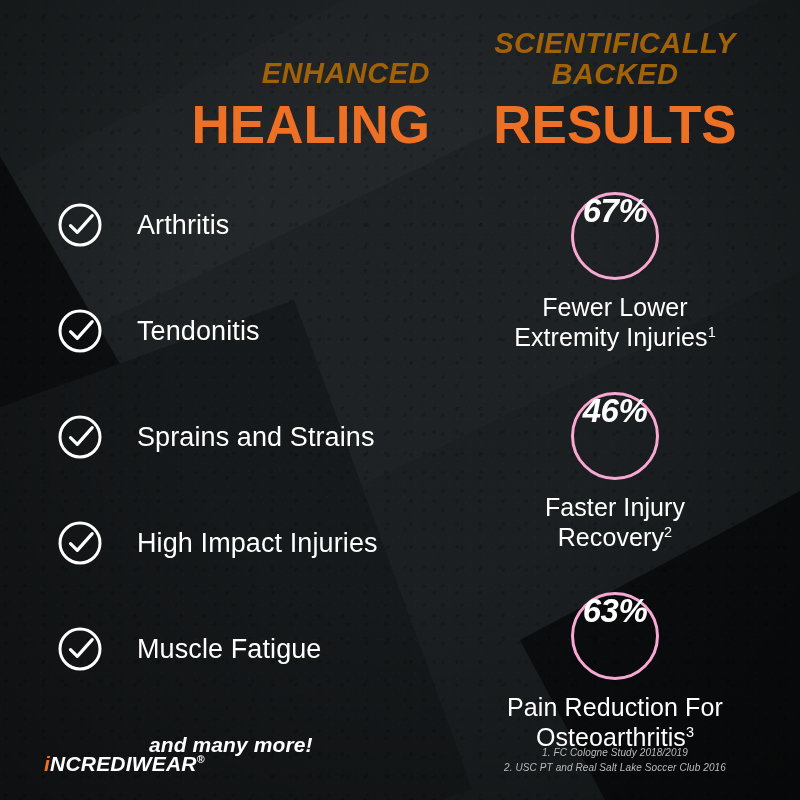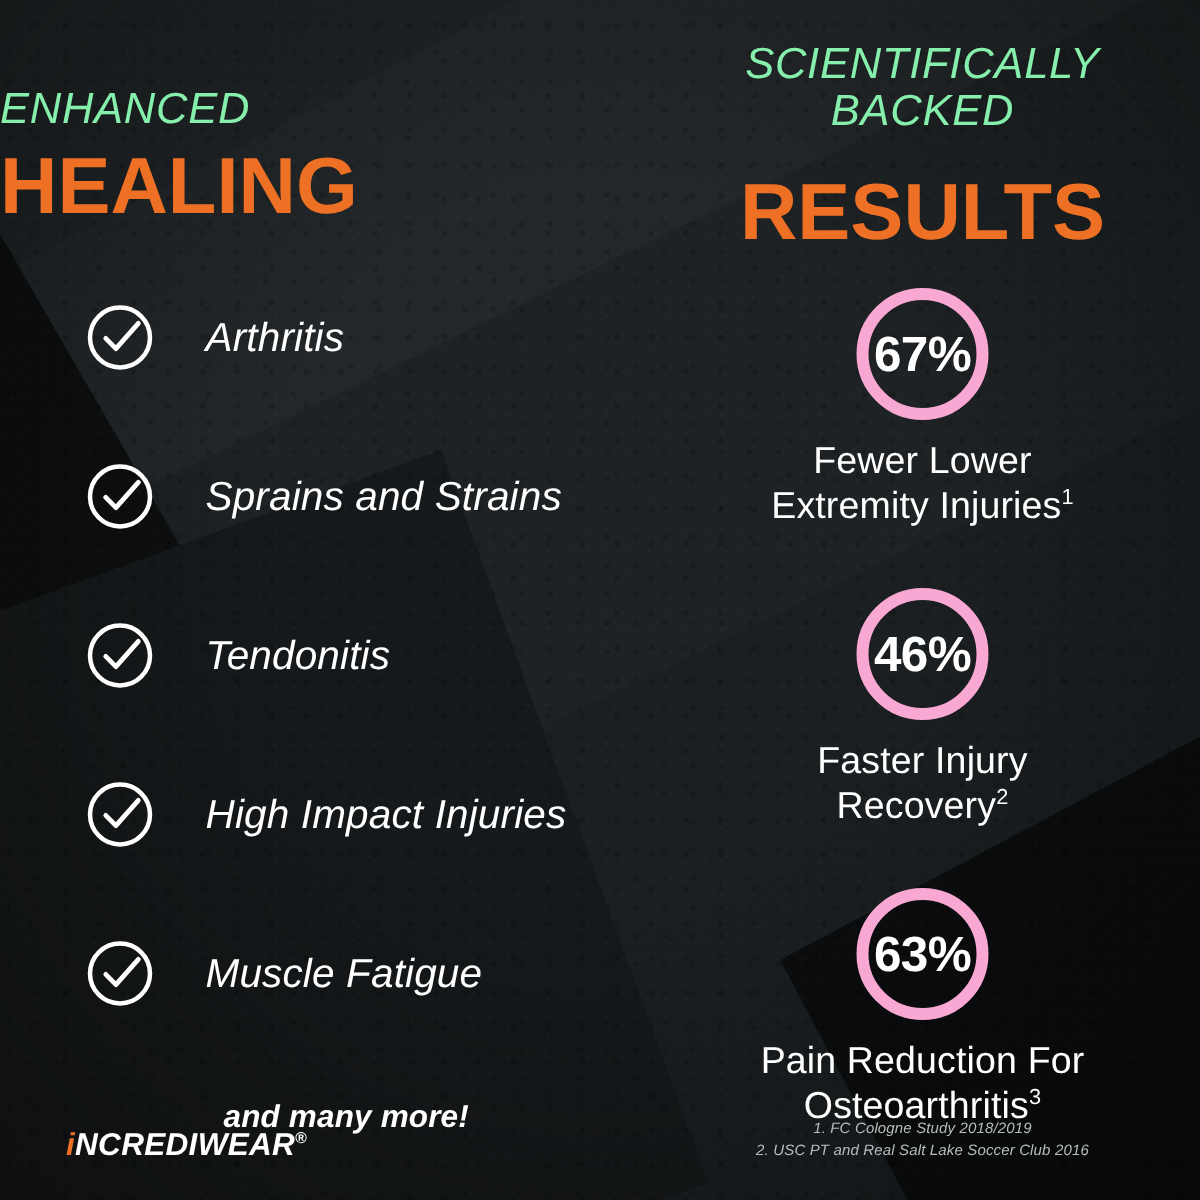--- a/index.html
+++ b/index.html
@@ -60,61 +60,61 @@
   }
 
   
   .content { position:absolute; inset:0; }
 
   .col-left  { position:absolute; left:0;   top:0; width:430px; height:800px; }
   .col-right { position:absolute; left:430px; top:0; width:370px; height:800px; }
 
   
   .head-kicker {
-    font-style:italic; font-weight:normal; color:#86efac;
+    font-style:italic; font-weight:bold; color:#a16207;
     letter-spacing:.5px; line-height:1.08;
   }
   .head-main {
     font-style:normal; font-weight:bold; color:#ED7024;
     letter-spacing:0px; line-height:1;
   }
 
-  .left-head { position:absolute; left:0; top:58px; width:430px; text-align:left; }
+  .left-head { position:absolute; left:0; top:58px; width:430px; text-align:right; }
   .left-head .head-kicker { font-size:29px; }
   .left-head .head-main   { font-size:53px; margin-top:9px; }
 
   .right-head { position:absolute; left:0; top:28px; width:370px; text-align:center; }
   .right-head .head-kicker { font-size:29px; }
-  .right-head .head-main   { font-size:53px; margin-top:24px; }
+  .right-head .head-main   { font-size:53px; margin-top:7px; }
 
   
   .check-list { position:absolute; left:58px; top:203px; width:372px; }
   .check-row {
     display:flex; align-items:center;
     height:44px; margin-bottom:62px;
   }
   .check-row:last-of-type { margin-bottom:0; }
   .check-ico { width:44px; height:44px; flex:0 0 44px; position:relative; }
   .check-ico svg { display:block; width:44px; height:44px; overflow:visible; }
   .check-label {
     margin-left:35px; color:#ffffff; font-size:27px; font-weight:500;
-    letter-spacing:.1px; white-space:nowrap;font-style:italic;
+    letter-spacing:.1px; white-space:nowrap;
   }
   .many-more {
     margin-left:91px; margin-top:4px;
     color:#ffffff; font-size:21px; font-style:italic; font-weight:bold;
     letter-spacing:.1px;
   }
 
   
   .stat { position:absolute; left:0; width:370px; text-align:center; }
   .stat-circle {
     width:88px; height:88px; margin:0 auto;
-    border:8px solid #f9a8d4; border-radius:50%;
-    display:flex; align-items:center; justify-content:center;
+    border:3px solid #f9a8d4; border-radius:50%;
+    display:flex; align-items:flex-start; justify-content:center;font-style:italic;
   }
   .stat-pct {
     color:#ffffff; font-size:33px; font-weight:bold; letter-spacing:-.5px;
     line-height:1; margin-top:-1px;
   }
   .stat-caption {
     margin-top:13px; color:#ffffff; font-size:25px; font-weight:500;
     line-height:1.18; letter-spacing:.1px;
   }
   .stat-caption sup { font-size:.58em; vertical-align:super; font-weight:500; }
@@ -180,31 +180,31 @@
           <span class="check-label">Arthritis</span>
         </div>
 
         <div class="check-row">
           <span class="check-ico">
             <svg viewBox="0 0 44 44" fill="none" xmlns="http://www.w3.org/2000/svg">
               <circle cx="22" cy="22" r="20" stroke="#ffffff" stroke-width="3"></circle>
               <path d="M12.5 22.6 L19.3 29.4 L34.2 12.6" stroke="#ffffff" stroke-width="3.2" stroke-linecap="round" stroke-linejoin="round"></path>
             </svg>
           </span>
+          <span class="check-label">Tendonitis</span>
+        </div>
+
+        <div class="check-row">
+          <span class="check-ico">
+            <svg viewBox="0 0 44 44" fill="none" xmlns="http://www.w3.org/2000/svg">
+              <circle cx="22" cy="22" r="20" stroke="#ffffff" stroke-width="3"></circle>
+              <path d="M12.5 22.6 L19.3 29.4 L34.2 12.6" stroke="#ffffff" stroke-width="3.2" stroke-linecap="round" stroke-linejoin="round"></path>
+            </svg>
+          </span>
           <span class="check-label">Sprains and Strains</span>
-        </div>
-
-        <div class="check-row">
-          <span class="check-ico">
-            <svg viewBox="0 0 44 44" fill="none" xmlns="http://www.w3.org/2000/svg">
-              <circle cx="22" cy="22" r="20" stroke="#ffffff" stroke-width="3"></circle>
-              <path d="M12.5 22.6 L19.3 29.4 L34.2 12.6" stroke="#ffffff" stroke-width="3.2" stroke-linecap="round" stroke-linejoin="round"></path>
-            </svg>
-          </span>
-          <span class="check-label">Tendonitis</span>
         </div>
 
         <div class="check-row">
           <span class="check-ico">
             <svg viewBox="0 0 44 44" fill="none" xmlns="http://www.w3.org/2000/svg">
               <circle cx="22" cy="22" r="20" stroke="#ffffff" stroke-width="3"></circle>
               <path d="M12.5 22.6 L19.3 29.4 L34.2 12.6" stroke="#ffffff" stroke-width="3.2" stroke-linecap="round" stroke-linejoin="round"></path>
             </svg>
           </span>
           <span class="check-label">High Impact Injuries</span>

